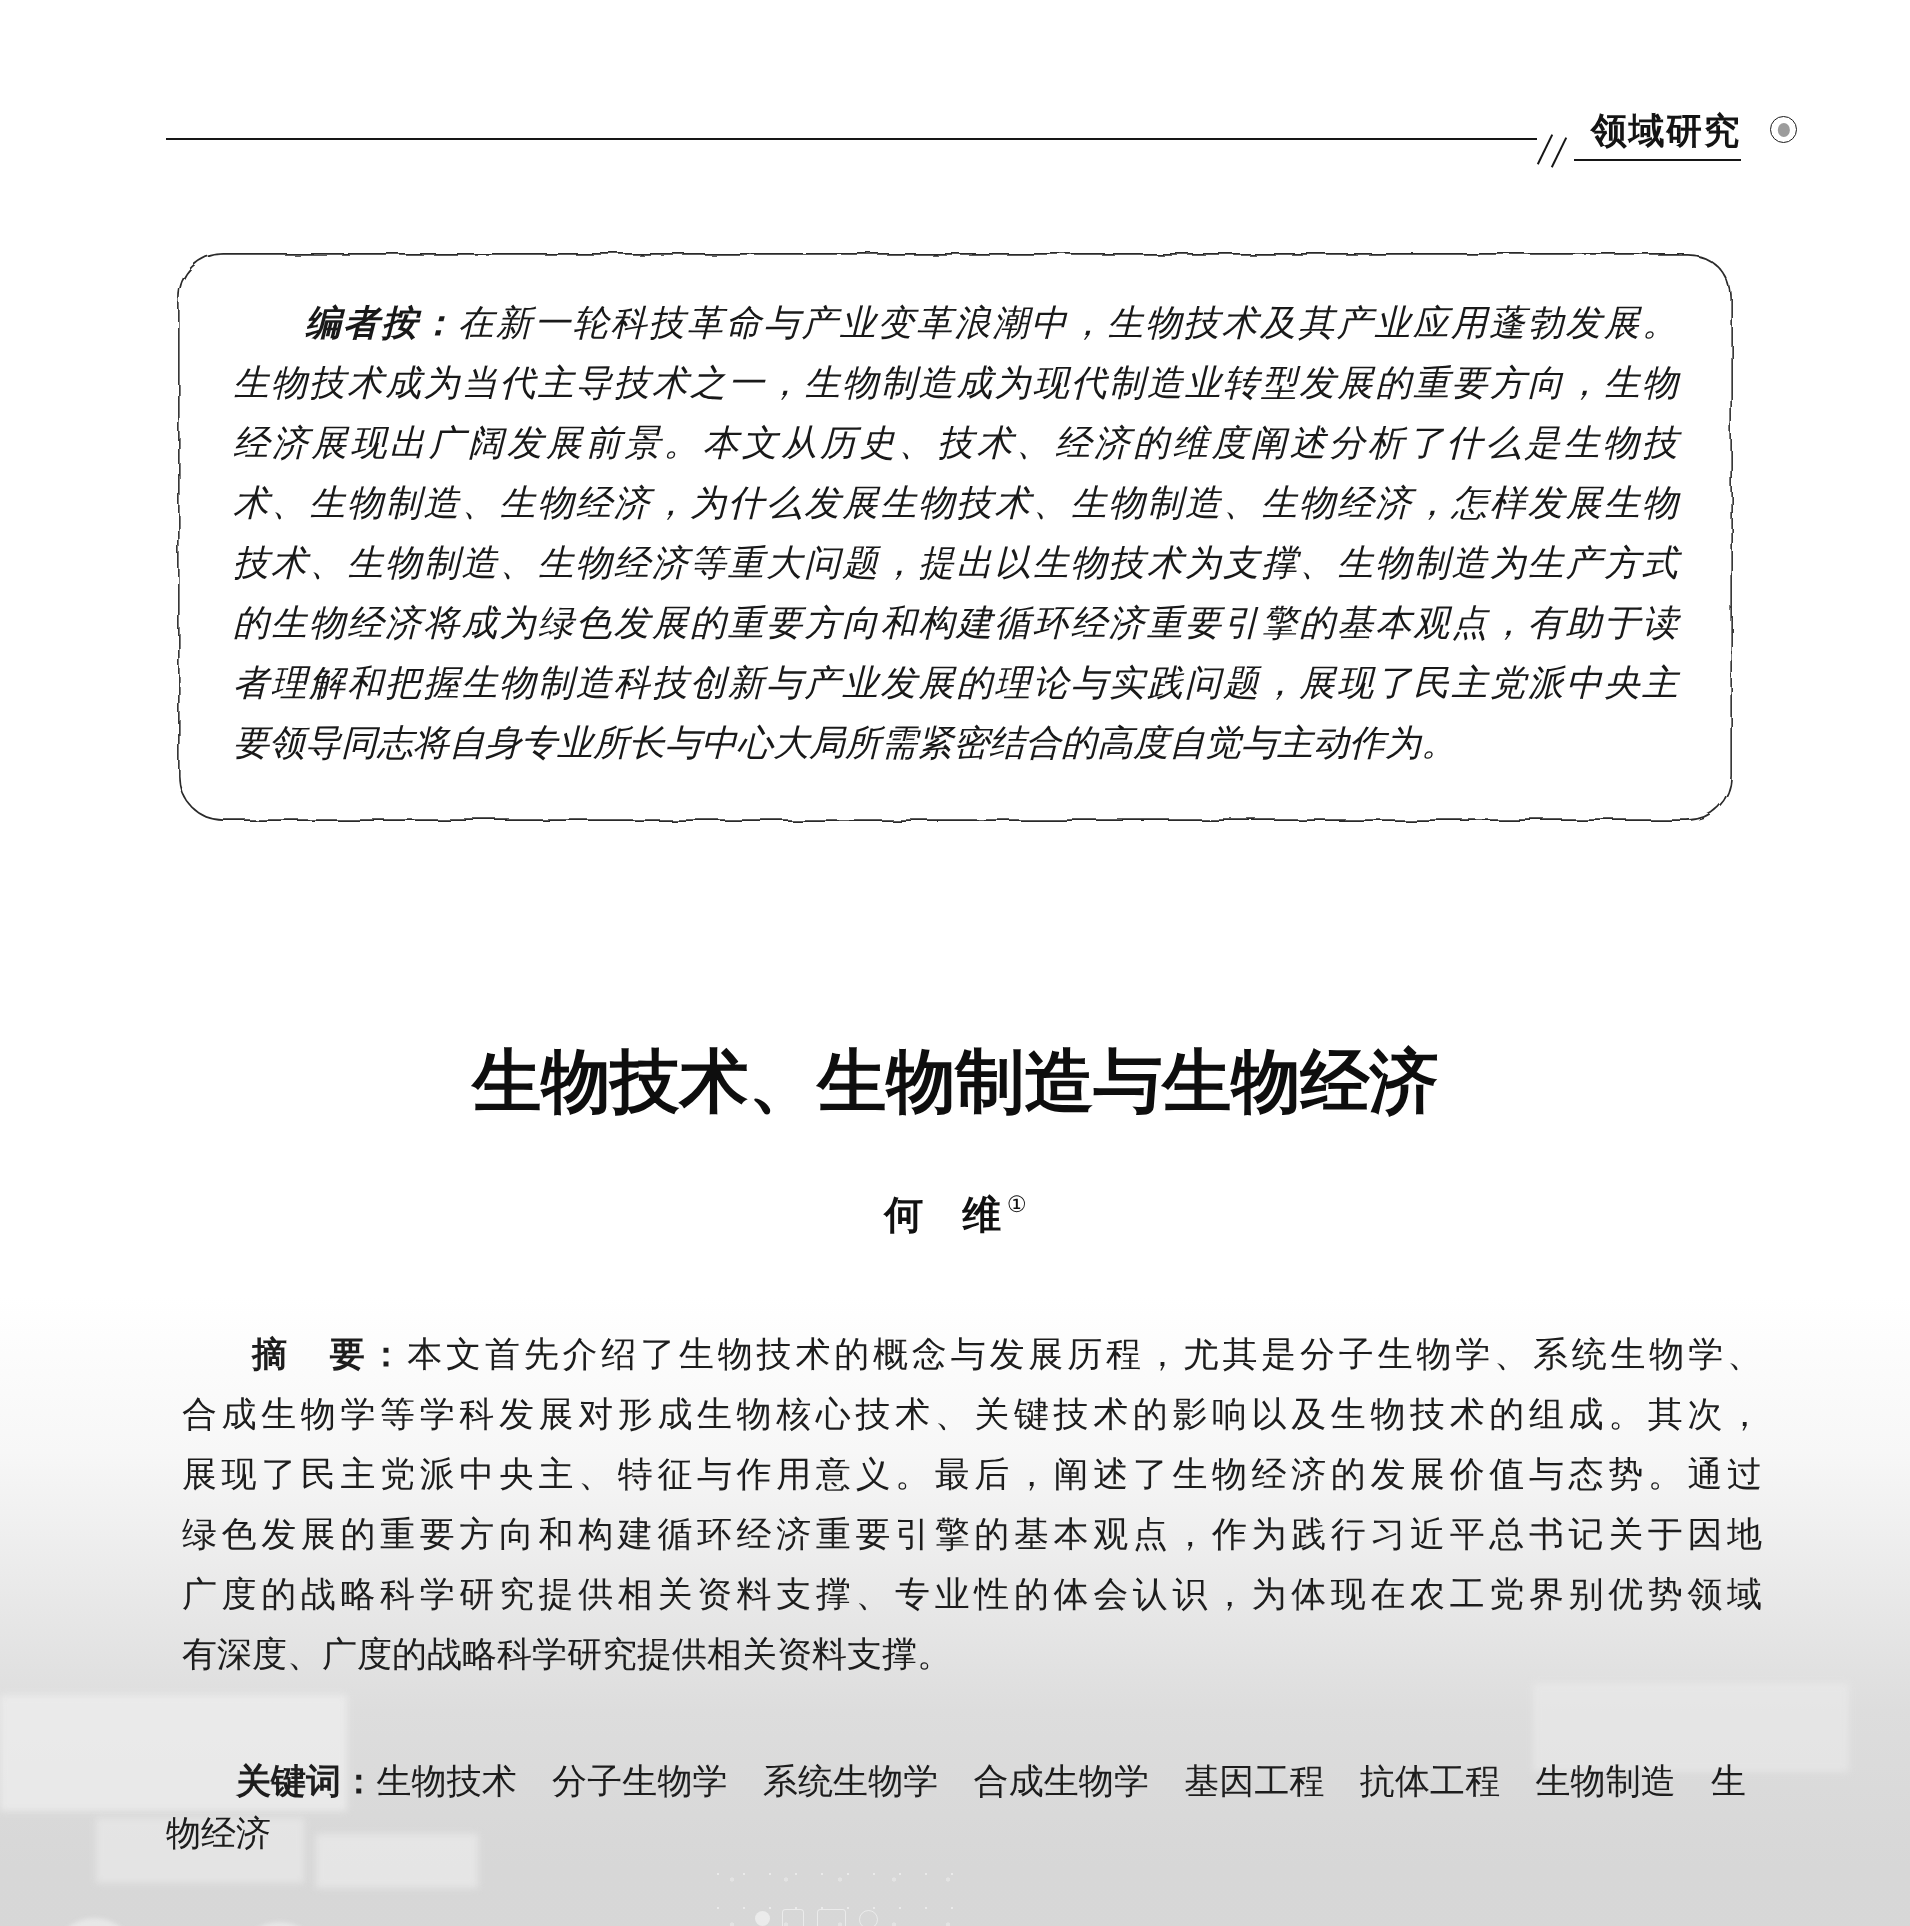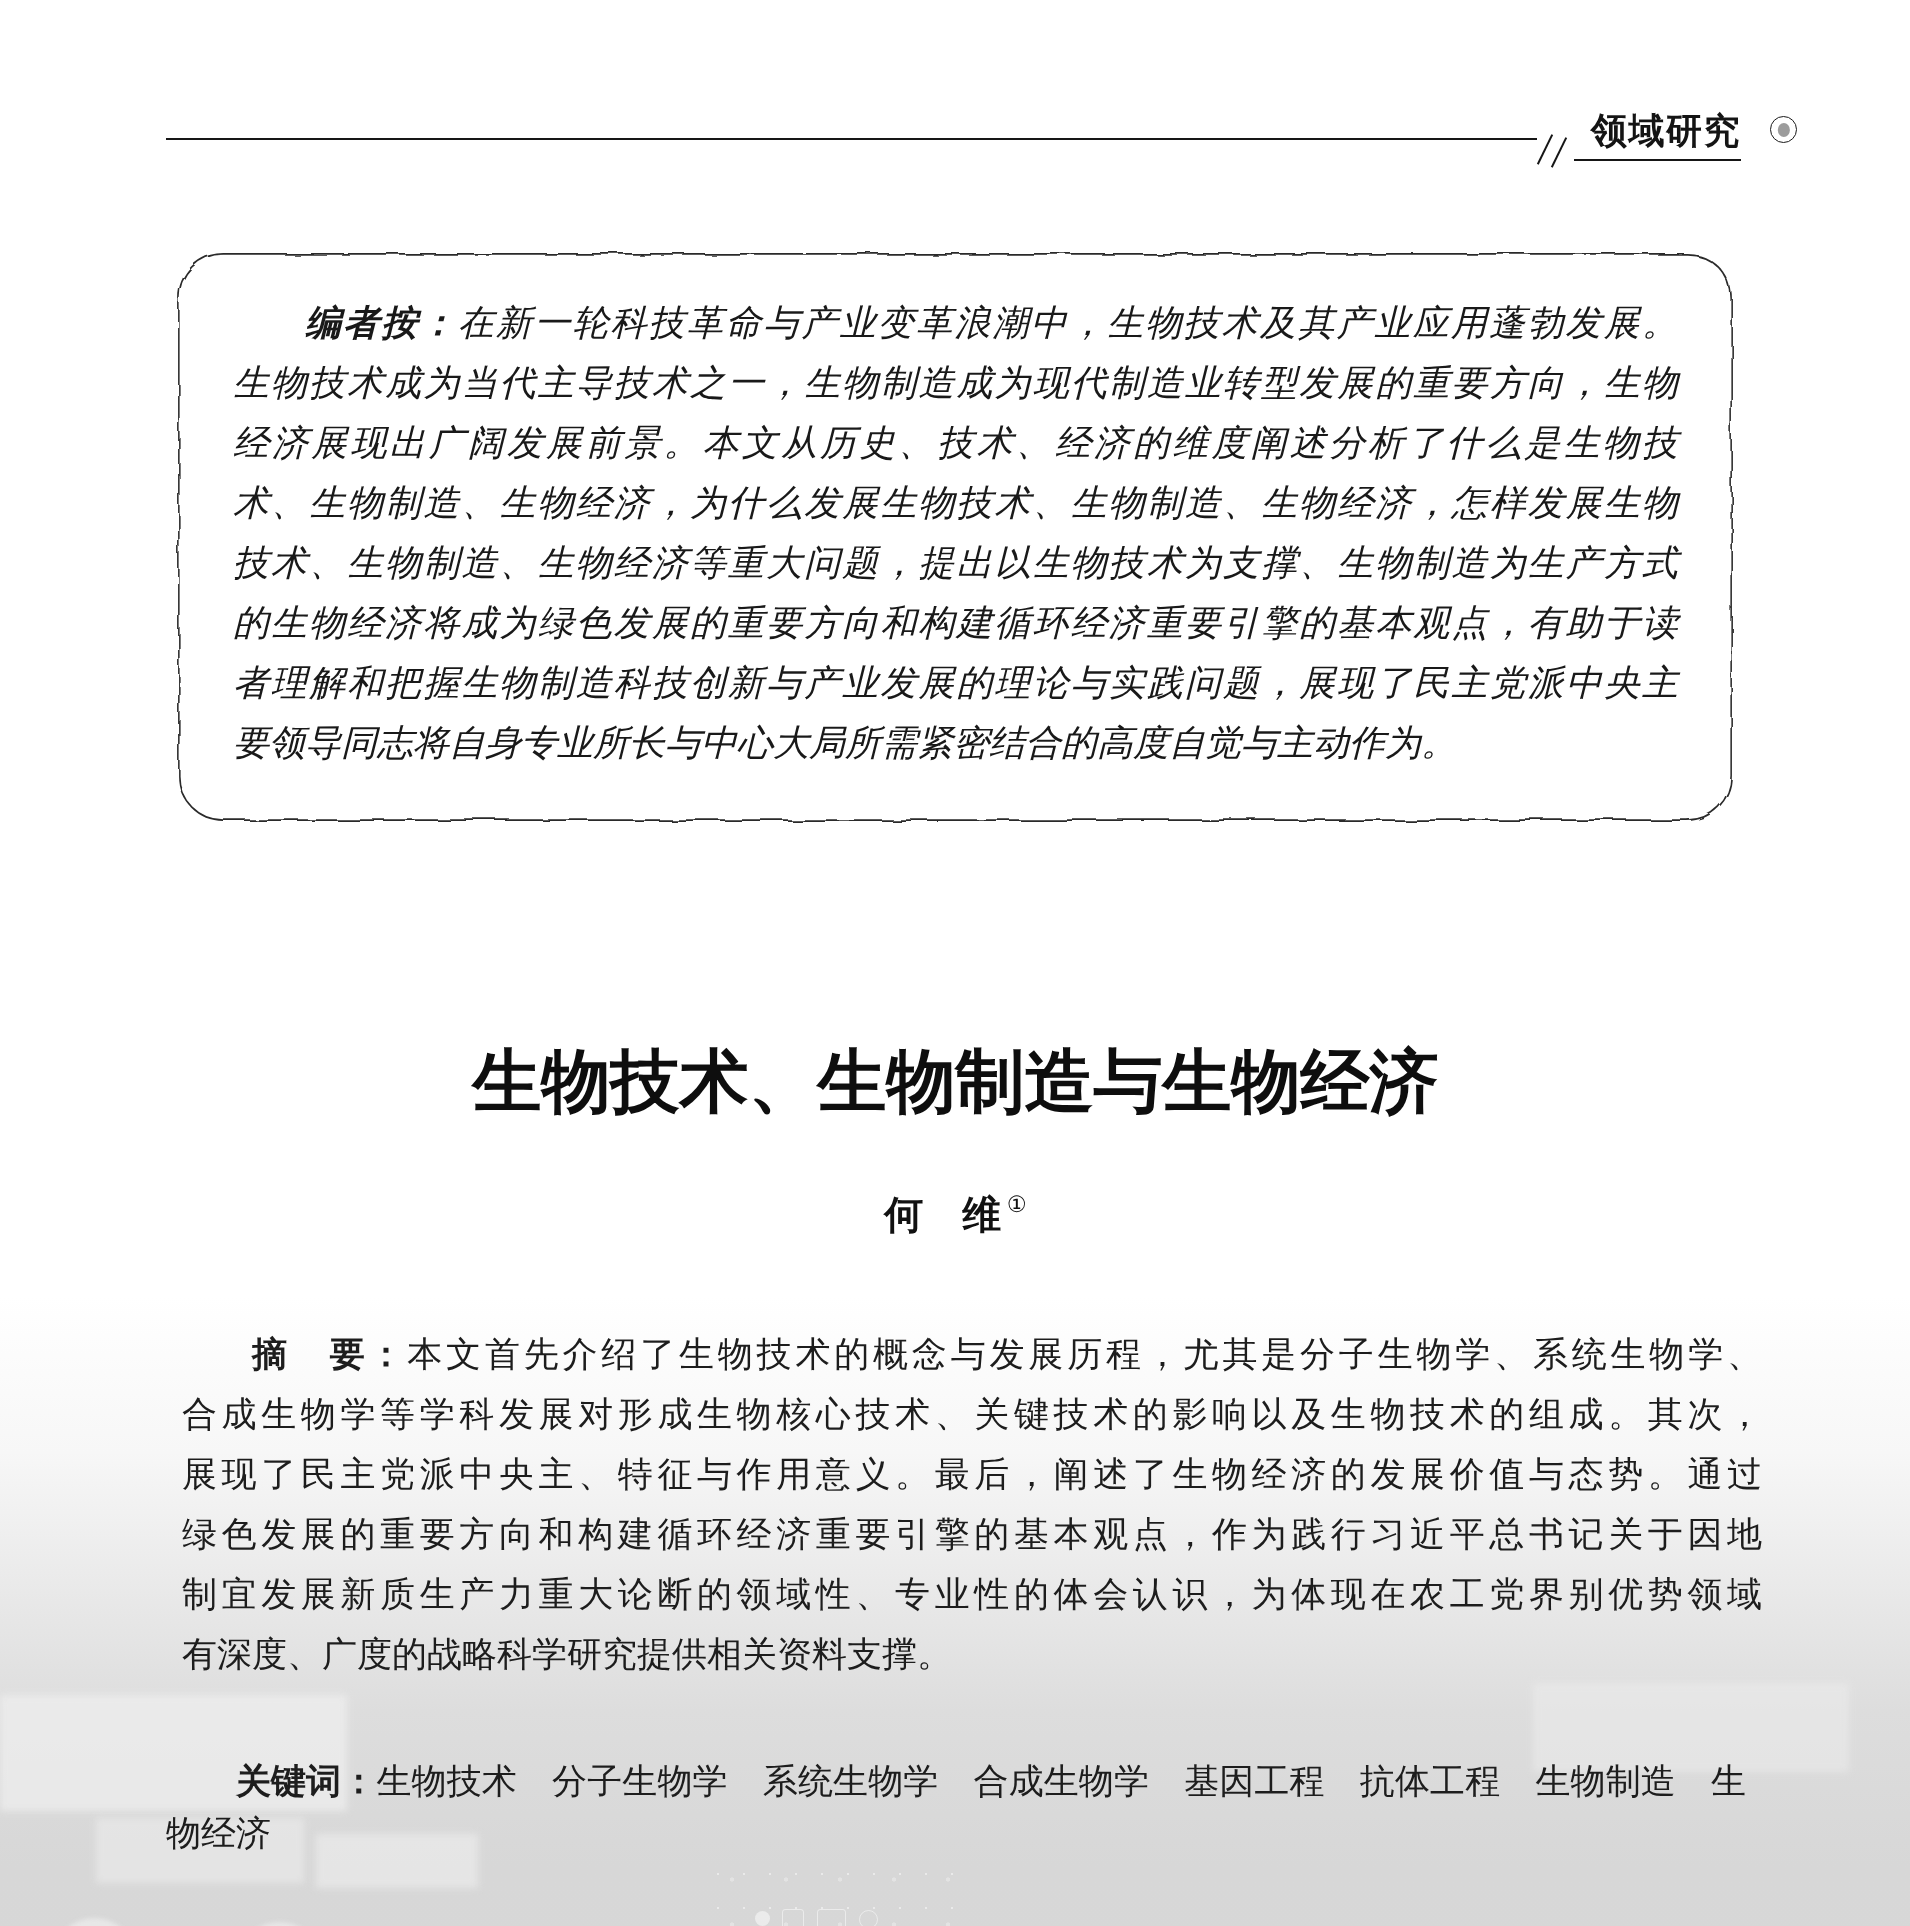--- a/index.html
+++ b/index.html
@@ -124,21 +124,21 @@
     <span>何　维</span><sup>①</sup>
   </div>
 
   <div class="abstract">
     <div class="jline first">
       <span class="lbl">摘　要：</span><span>本文首先介绍了生物技术的概念与发展历程，尤其是分子生物学、系统生物学、</span>
     </div>
     <div class="jline">合成生物学等学科发展对形成生物核心技术、关键技术的影响以及生物技术的组成。其次，</div>
     <div class="jline">展现了民主党派中央主、特征与作用意义。最后，阐述了生物经济的发展价值与态势。通过</div>
     <div class="jline">绿色发展的重要方向和构建循环经济重要引擎的基本观点，作为践行习近平总书记关于因地</div>
-    <div class="jline">制宜发展新质生产力重大论断的领域性、专业性的体会认识，为体现在农工党界别优势领域</div>
+    <div class="jline">广度的战略科学研究提供相关资料支撑、专业性的体会认识，为体现在农工党界别优势领域</div>
     <div class="jline no-just">有深度、广度的战略科学研究提供相关资料支撑。</div>
   </div>
 
   <div class="keywords">
     <div class="jline first">
       <span class="lbl">关键词：</span><span>生物技术　分子生物学　系统生物学　合成生物学　基因工程　抗体工程　生物制造　生</span>
     </div>
     <div class="jline no-just">物经济</div>
   </div>
 

